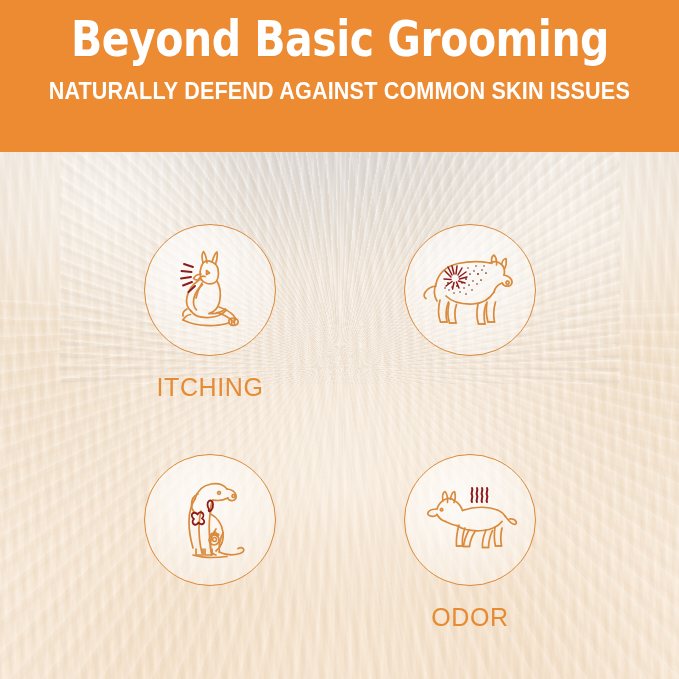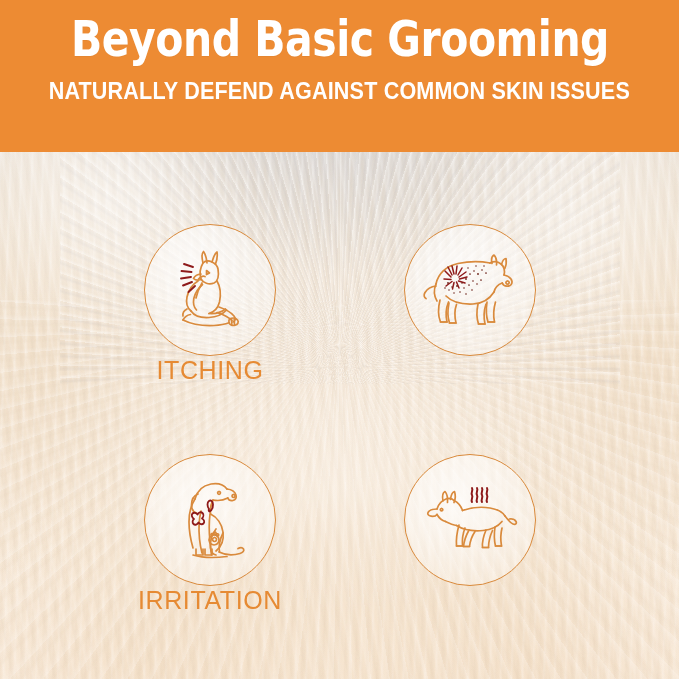--- a/index.html
+++ b/index.html
@@ -142,20 +142,21 @@
     width: 132px; height: 132px;
     border-radius: 50%;
     border: 1.6px solid #D98A3C;
     background: radial-gradient(circle at 42% 36%, rgba(255,255,255,0.78) 0%, rgba(255,255,255,0.42) 55%, rgba(255,255,255,0.18) 100%);
     display: flex; align-items: center; justify-content: center;
     position: relative;
   }
   .circle svg { display: block; overflow: visible; }
 
   .label {
+    margin-top: 17px;
     color: #E68A33;
     font-family: "Liberation Sans", sans-serif;
     font-weight: normal;
     font-size: 25px;
     letter-spacing: 0.6px;
     white-space: nowrap;
     text-align: center;
   }
 </style>
 </head>
@@ -345,21 +346,20 @@
           <g fill="none" stroke="#8E1A1A" stroke-width="1.8" stroke-linejoin="round" stroke-linecap="round">
             <path d="M37 52 C35 50.5 34 48 35.5 46.5 C37 45 39.5 46 40.5 47.5
                      C41.5 45.5 44 44.5 45.5 46 C47 47.5 46.5 50 45 51.5
                      C47 52.5 48 55 46.5 56.5 C45 58 42.5 57 41.5 55.5
                      C40.5 57.5 38 58.5 36.5 57 C35 55.5 35.5 53 37 52 Z"></path>
 
             <path d="M52 42 C50 39 50 35.5 52 34 C54 32.5 56 34.5 56 37.5 C56 40.5 54.5 43.5 52.5 44.5 C51.8 44 51.5 43 52 42 Z"></path>
           </g>
         </svg>
       </div>
-      <div class="label">IRRITATION</div>
     </div>
 
     <div class="cell c4">
       <div class="circle">
         <svg width="110" height="110" viewBox="0 0 110 110">
           <g fill="none" stroke="#D98A3C" stroke-width="1.7" stroke-linecap="round" stroke-linejoin="round">
 
             <path d="M22 44 C17.5 44 14 45.5 13 47.5 C12.2 49.2 13.5 50.8 16 51.2 C18.5 51.6 21 50.8 22 49.5"></path>
 
             <path d="M22 44 C23.5 39 27 35.5 31 34 C34 33 37 33.5 39 35.5"></path>
@@ -389,16 +389,17 @@
           </g>
 
           <g fill="none" stroke="#8E1A1A" stroke-width="2" stroke-linecap="round">
             <path d="M57 37 C55.5 34.5 58.5 32.5 57 30 C55.5 27.5 58.5 25.5 57 23"></path>
             <path d="M62 37 C60.5 34.5 63.5 32.5 62 30 C60.5 27.5 63.5 25.5 62 23"></path>
             <path d="M67 37 C65.5 34.5 68.5 32.5 67 30 C65.5 27.5 68.5 25.5 67 23"></path>
             <path d="M72 37 C70.5 34.5 73.5 32.5 72 30 C70.5 27.5 73.5 25.5 72 23"></path>
           </g>
         </svg>
       </div>
+      <div class="label">ODOR</div>
     </div>
 
   </div>
 </div>
 
 </body></html>

